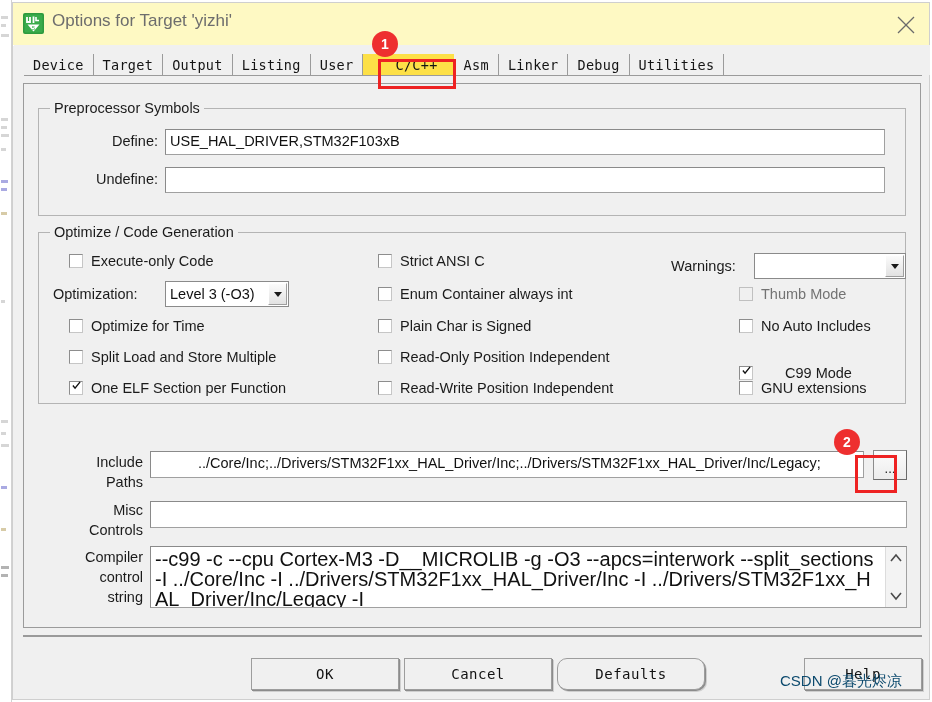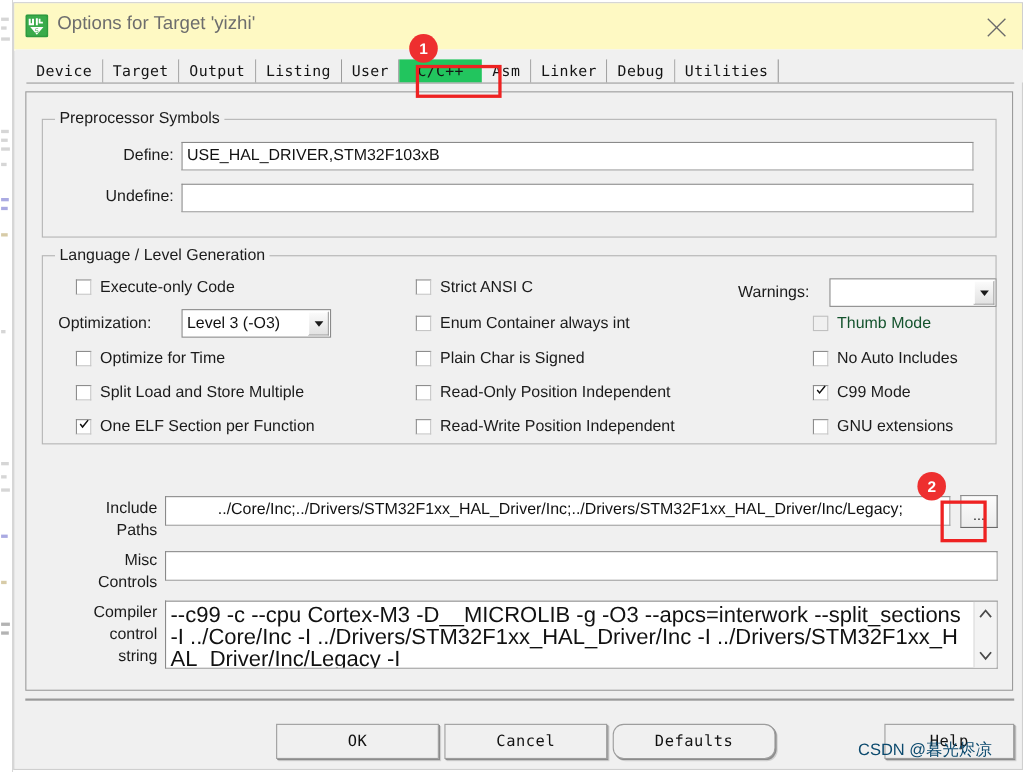--- a/index.html
+++ b/index.html
@@ -104,23 +104,23 @@
     color: #141414;
     letter-spacing: .3px;
     display: flex;
     align-items: center;
     border-right: 1px solid #9b9b9b;
     white-space: nowrap;
     cursor: default;
   }
   .tab:last-child { border-right: 1px solid #9b9b9b; }
   .tab.selected {
-    background: #22c55e;
+    background: #fde047;
     border-right: none;
-    padding-left: 16px;
+    padding-left: 32px;
     padding-right: 16px;
     margin-right: 1px;
   }
   .tabs-underline {
     position: absolute;
     left: 10px; top: 30px;
     width: 898px; height: 1px;
     background: #9b9b9b;
   }
 
@@ -196,21 +196,21 @@
   .cbox .tick {
     position: absolute;
     left: 2px; top: -1px;
     width: 9px; height: 9px;
   }
   .cbtext {
     margin-left: 8px;
     font-size: 14.5px;
     color: #1b1b1b;
   }
-  .cbtext.dim { color: #14532d; }
+  .cbtext.dim { color: #737373; }
 
   
   .combo {
     position: absolute;
     background: #ffffff;
     border: 1px solid #8a8a8a;
     box-sizing: border-box;
     display: flex;
     align-items: center;
     cursor: default;
@@ -451,29 +451,29 @@
         <span class="legend">Preprocessor Symbols</span>
 
         <span class="lbl" style="left:35px; top:24px; width:84px; text-align:right;">Define:</span>
         <div class="tinput" style="left:126px; top:20px; width:720px; height:26px;">USE_HAL_DRIVER,STM32F103xB</div>
 
         <span class="lbl" style="left:20px; top:62px; width:99px; text-align:right;">Undefine:</span>
         <div class="tinput" style="left:126px; top:58px; width:720px; height:26px;"></div>
       </div>
 
       <div class="group" style="left:14px; top:148px; width:868px; height:172px;">
-        <span class="legend">Language / Level Generation</span>
+        <span class="legend">Optimize / Code Generation</span>
 
         <div class="cbrow" style="left:30px; top:20px;">
           <span class="cbox"></span>
           <span class="cbtext">Execute-only Code</span>
         </div>
 
         <span class="lbl" style="left:14px; top:53px;">Optimization:</span>
-        <div class="combo" style="left:126px; top:48px; width:136px; height:26px;">
+        <div class="combo" style="left:126px; top:48px; width:124px; height:26px;">
           <span class="cval">Level 3 (-O3)</span>
           <span class="carrow"></span>
         </div>
 
         <div class="cbrow" style="left:30px; top:85px;">
           <span class="cbox"></span>
           <span class="cbtext">Optimize for Time</span>
         </div>
         <div class="cbrow" style="left:30px; top:147px;">
           <span class="cbox">
@@ -516,21 +516,21 @@
         </div>
 
         <div class="cbrow" style="left:700px; top:53px;">
           <span class="cbox off-dim"></span>
           <span class="cbtext dim">Thumb Mode</span>
         </div>
         <div class="cbrow" style="left:700px; top:85px;">
           <span class="cbox"></span>
           <span class="cbtext">No Auto Includes</span>
         </div>
-        <div class="cbrow" style="left:700px; top:116px;">
+        <div class="cbrow" style="left:700px; top:132px;gap:24px;">
           <span class="cbox">
             <svg class="tick" viewBox="0 0 10 10">
                 <polyline points="1,5 3.4,8 9,1" fill="none" stroke="#111" stroke-width="1.5"></polyline>
               </svg>
           </span>
           <span class="cbtext">C99 Mode</span>
         </div>
         <div class="cbrow" style="left:700px; top:147px;">
           <span class="cbox"></span>
           <span class="cbtext">GNU extensions</span>

